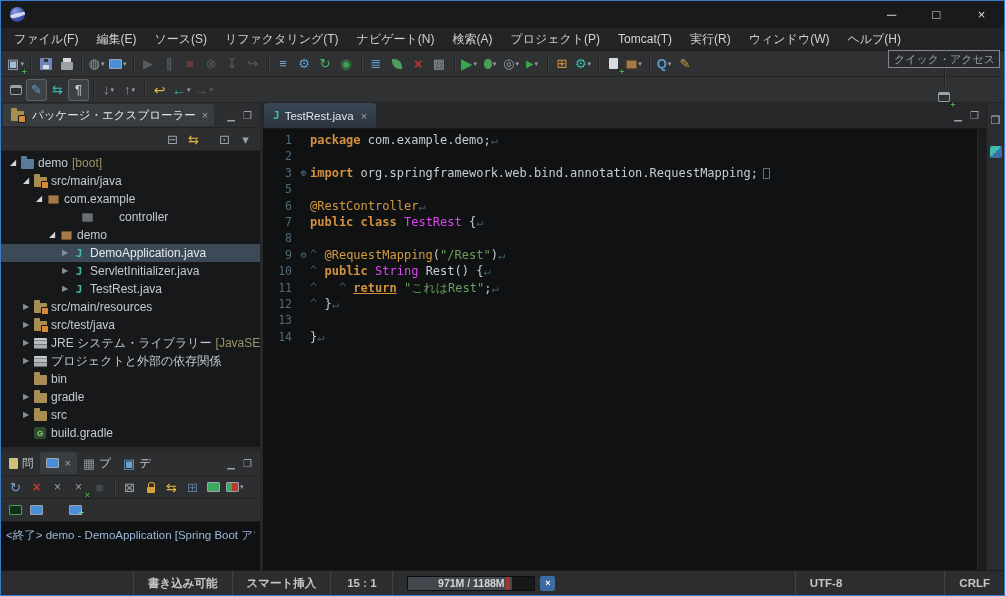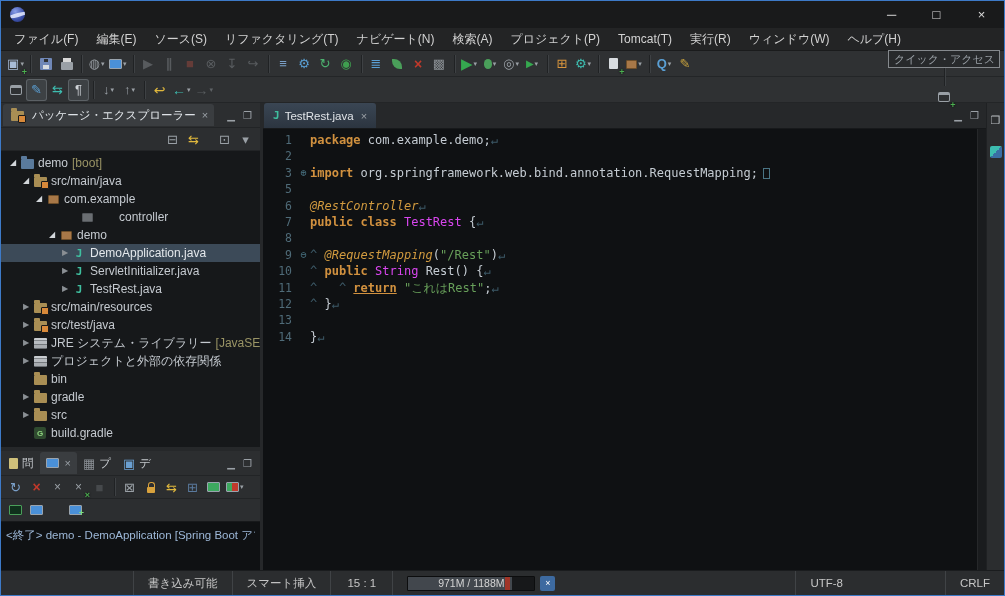--- a/index.html
+++ b/index.html
@@ -107,32 +107,32 @@
   .edtab { height:25px; display:flex; align-items:center; gap:5px; padding:0 9px; background:linear-gradient(#3a4654,#2c3540); color:#e0e4e8; font-size:11.5px; border-radius:3px 3px 0 0; }
   .edbody { flex:1; background:#0f1113; position:relative; padding-top:3px; font-family:"DejaVu Sans Mono",monospace; font-size:12px; overflow:hidden; }
   .overview { position:absolute; right:0; top:0; bottom:0; width:9px; background:#1a1c1e; border-left:1px solid #26282a; }
   .eline { display:flex; height:16.4px; line-height:16.4px; }
   .eline.cur { background:#2c3036; }
   .lnum { width:34px; text-align:right; padding-right:5px; color:#4f6b78; flex:none; font-size:11.5px; }
   .lfold { width:13px; flex:none; color:#4a7585; font-size:10px; text-align:center; }
   .lcode { white-space:pre; }
   .tk-kw { color:#d1913f; font-weight:bold; }
   .tk-kwu { color:#d1913f; font-weight:bold; text-decoration:underline; }
-  .tk-ann { color:#d29b3f; font-style:italic; }
+  .tk-ann { color:#d29b3f; }
   .tk-ty { color:#d946ef; }
   .tk-str { color:#68a05a; }
   .tk-pl { color:#c5ccd3; }
   .tk-ws,.tk-eol { color:#3d5a68; }
   .tk-box { display:inline-block; width:7px; height:11px; border:1px solid #4a7585; margin-left:5px; vertical-align:middle; }
   .caret { display:inline-block; width:2px; height:13px; background:#c8ccd0; vertical-align:middle; }
 
   .rightstrip { width:18px; flex:none; background:#2b2d2f; border-left:1px solid #1f2123; display:flex; flex-direction:column; align-items:center; padding-top:6px; gap:10px; }
 
   
-  .statusbar { height:25px; background:#2b2d2f; border-top:1px solid #1a1c1e; display:flex; align-items:flex-end; flex:none; color:#c6c6c6; font-size:11.5px; }
+  .statusbar { height:25px; background:#2b2d2f; border-top:1px solid #1a1c1e; display:flex; align-items:flex-end; flex:none; color:#c6c6c6; font-size:11.5px;font-weight:bold; }
   .sb-gap { flex:none; }
   .sb-flex { flex:1; }
   .sb-seg { height:100%; display:flex; align-items:center; padding:0 14px; border-left:1px solid #404346; white-space:nowrap; }
   .gauge { position:relative; width:128px; height:15px; background:#17181a; border:1px solid #0c0d0e; border-radius:1px; overflow:hidden; }
   .gauge-fill { position:absolute; left:0; top:0; bottom:0; background:#42474d; }
   .gauge-red { position:absolute; top:0; bottom:0; width:5px; left:77%; background:#a03528; }
   .gauge-text { position:relative; display:block; text-align:center; font-size:10.5px; color:#d4d4d4; line-height:13px;border-radius:6px; }
   .gc-btn { width:15px; height:15px; margin-left:5px; background:#3d6aa0; border-radius:2px; color:#fff; font-size:9px; display:inline-flex; align-items:center; justify-content:center; }
 </style>
 </head>

